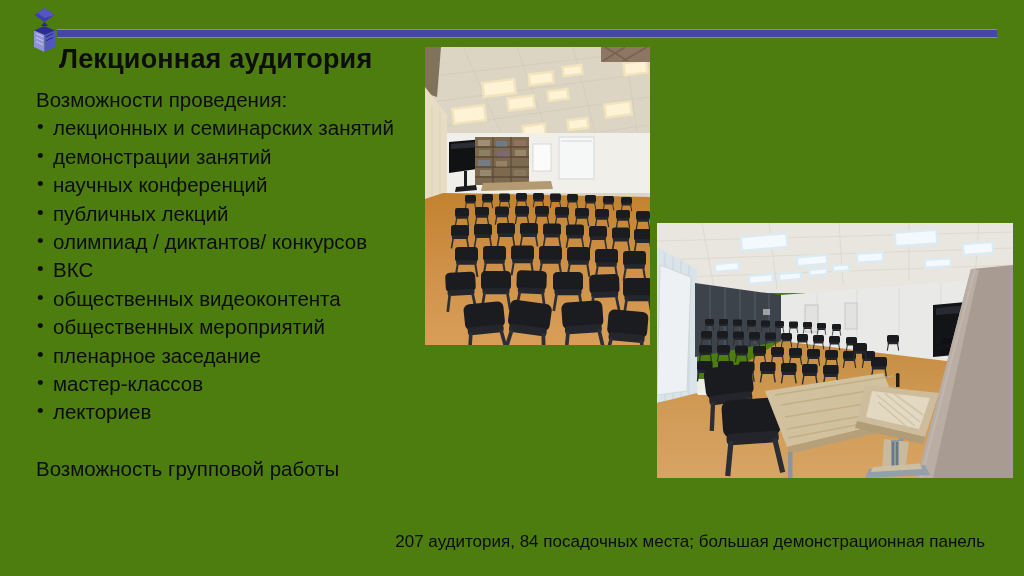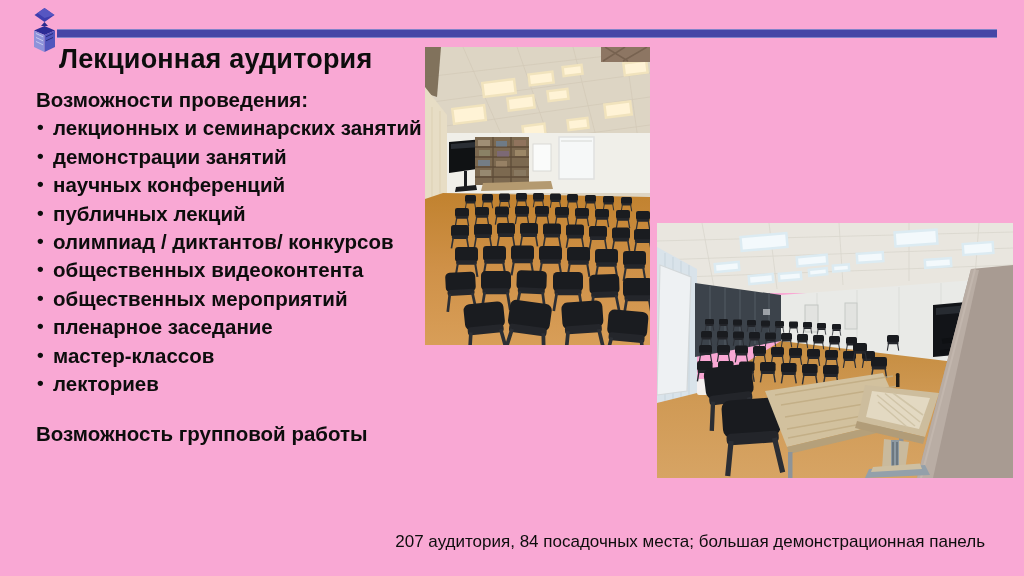--- a/index.html
+++ b/index.html
@@ -2,21 +2,21 @@
 <html lang="ru" style="--accent: #4646a6;"><head>
 <meta charset="utf-8">
 <style>
   :root { --accent: #4646a6; }
   * { margin: 0; padding: 0; box-sizing: border-box; }
   html, body { background: #888; }
   .slide {
     position: relative;
     width: 1024px; height: 576px;
     margin: 0 auto;
-    background: #f9a8d4;
+    background: #4d7c0f;
     overflow: hidden;
     font-family: "Liberation Sans", "DejaVu Sans", sans-serif;
     color: #111;
   }
   .logo {
     position: absolute; left: 31px; top: 7px;
     width: 27px; height: 46px;
   }
   .accent-bar {
     position: absolute; left: 57px; top: 29px;
@@ -25,33 +25,33 @@
     border-top: 1.5px solid #8383c9;
     border-bottom: 1.5px solid #8383c9;
   }
   .title {
     position: absolute; left: 59px; top: 44px;
     font-size: 27px; font-weight: bold; letter-spacing: 0.2px;
     color: #0d0d0d; white-space: nowrap;
   }
   .content {
     position: absolute; left: 36px; top: 86px; width: 390px;
-    font-size: 20.5px; line-height: 28.4px; color: #0d0d0d; font-weight: bold;
+    font-size: 20.5px; line-height: 28.4px; color: #0d0d0d;
   }
   .content .intro { white-space: nowrap; }
   .bullets { list-style: none; }
   .bullets li {
     position: relative; padding-left: 17px; white-space: nowrap;
   }
   .bullets li::before {
     content: "\2022";
     position: absolute; left: 1px; top: -1px;
     font-size: 19px;
   }
-  .note { margin-top: 22px; white-space: nowrap; }
+  .note { margin-top: 28px; white-space: nowrap; }
   .photo { position: absolute; overflow: hidden; }
   .photo svg { display: block; width: 100%; height: 100%; }
   .photo1 { left: 425px; top: 47px; width: 225px; height: 298px; }
   .photo2 { left: 657px; top: 223px; width: 356px; height: 255px; }
   .caption {
     position: absolute; top: 532px; right: 39px;
     font-size: 17px; color: #0d0d0d; white-space: nowrap;
   }
   .caption strong { font-weight: normal; }
 </style>
@@ -78,20 +78,21 @@
   <h1 class="title">Лекционная аудитория</h1>
 
   <section class="content">
     <p class="intro">Возможности проведения:</p>
     <ul class="bullets">
         <li>лекционных и семинарских занятий</li>
         <li>демонстрации занятий</li>
         <li>научных конференций</li>
         <li>публичных лекций</li>
         <li>олимпиад / диктантов/ конкурсов</li>
+        <li>ВКС</li>
         <li>общественных видеоконтента</li>
         <li>общественных мероприятий</li>
         <li>пленарное заседание</li>
         <li>мастер-классов</li>
         <li>лекториев</li>
       </ul>
     <p class="note">Возможность групповой работы</p>
   </section>
 
   <figure class="photo photo1">

